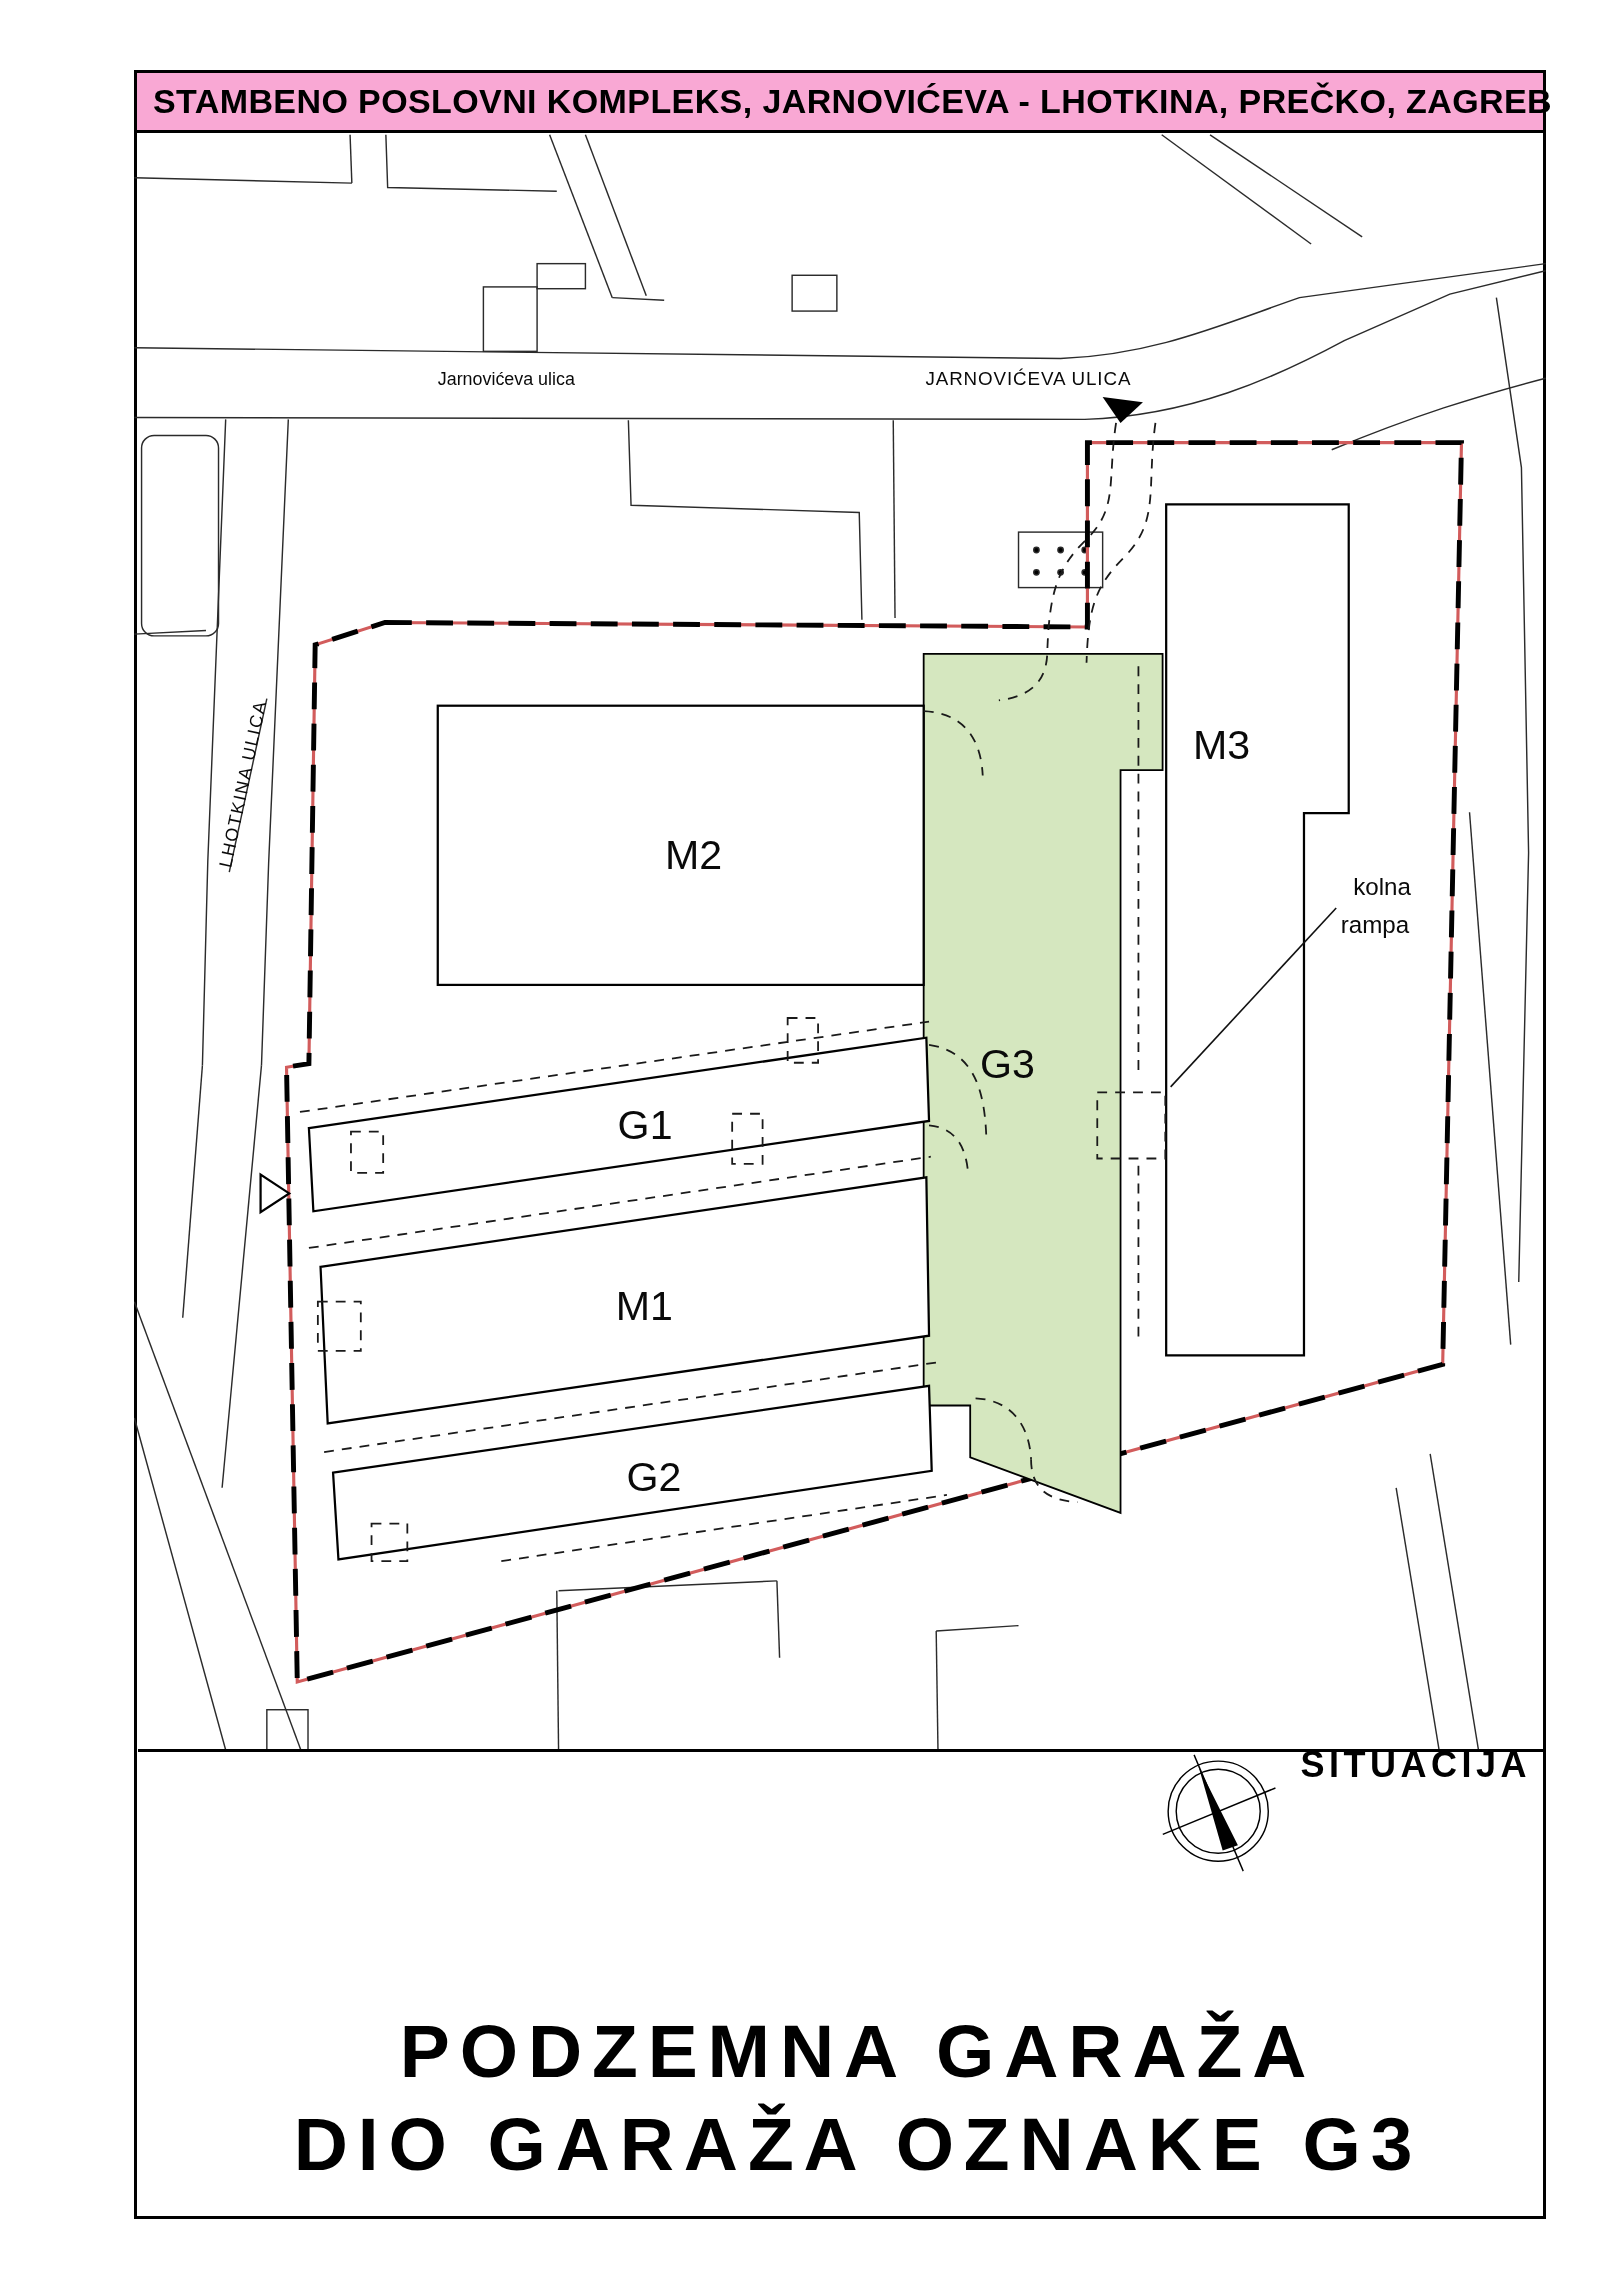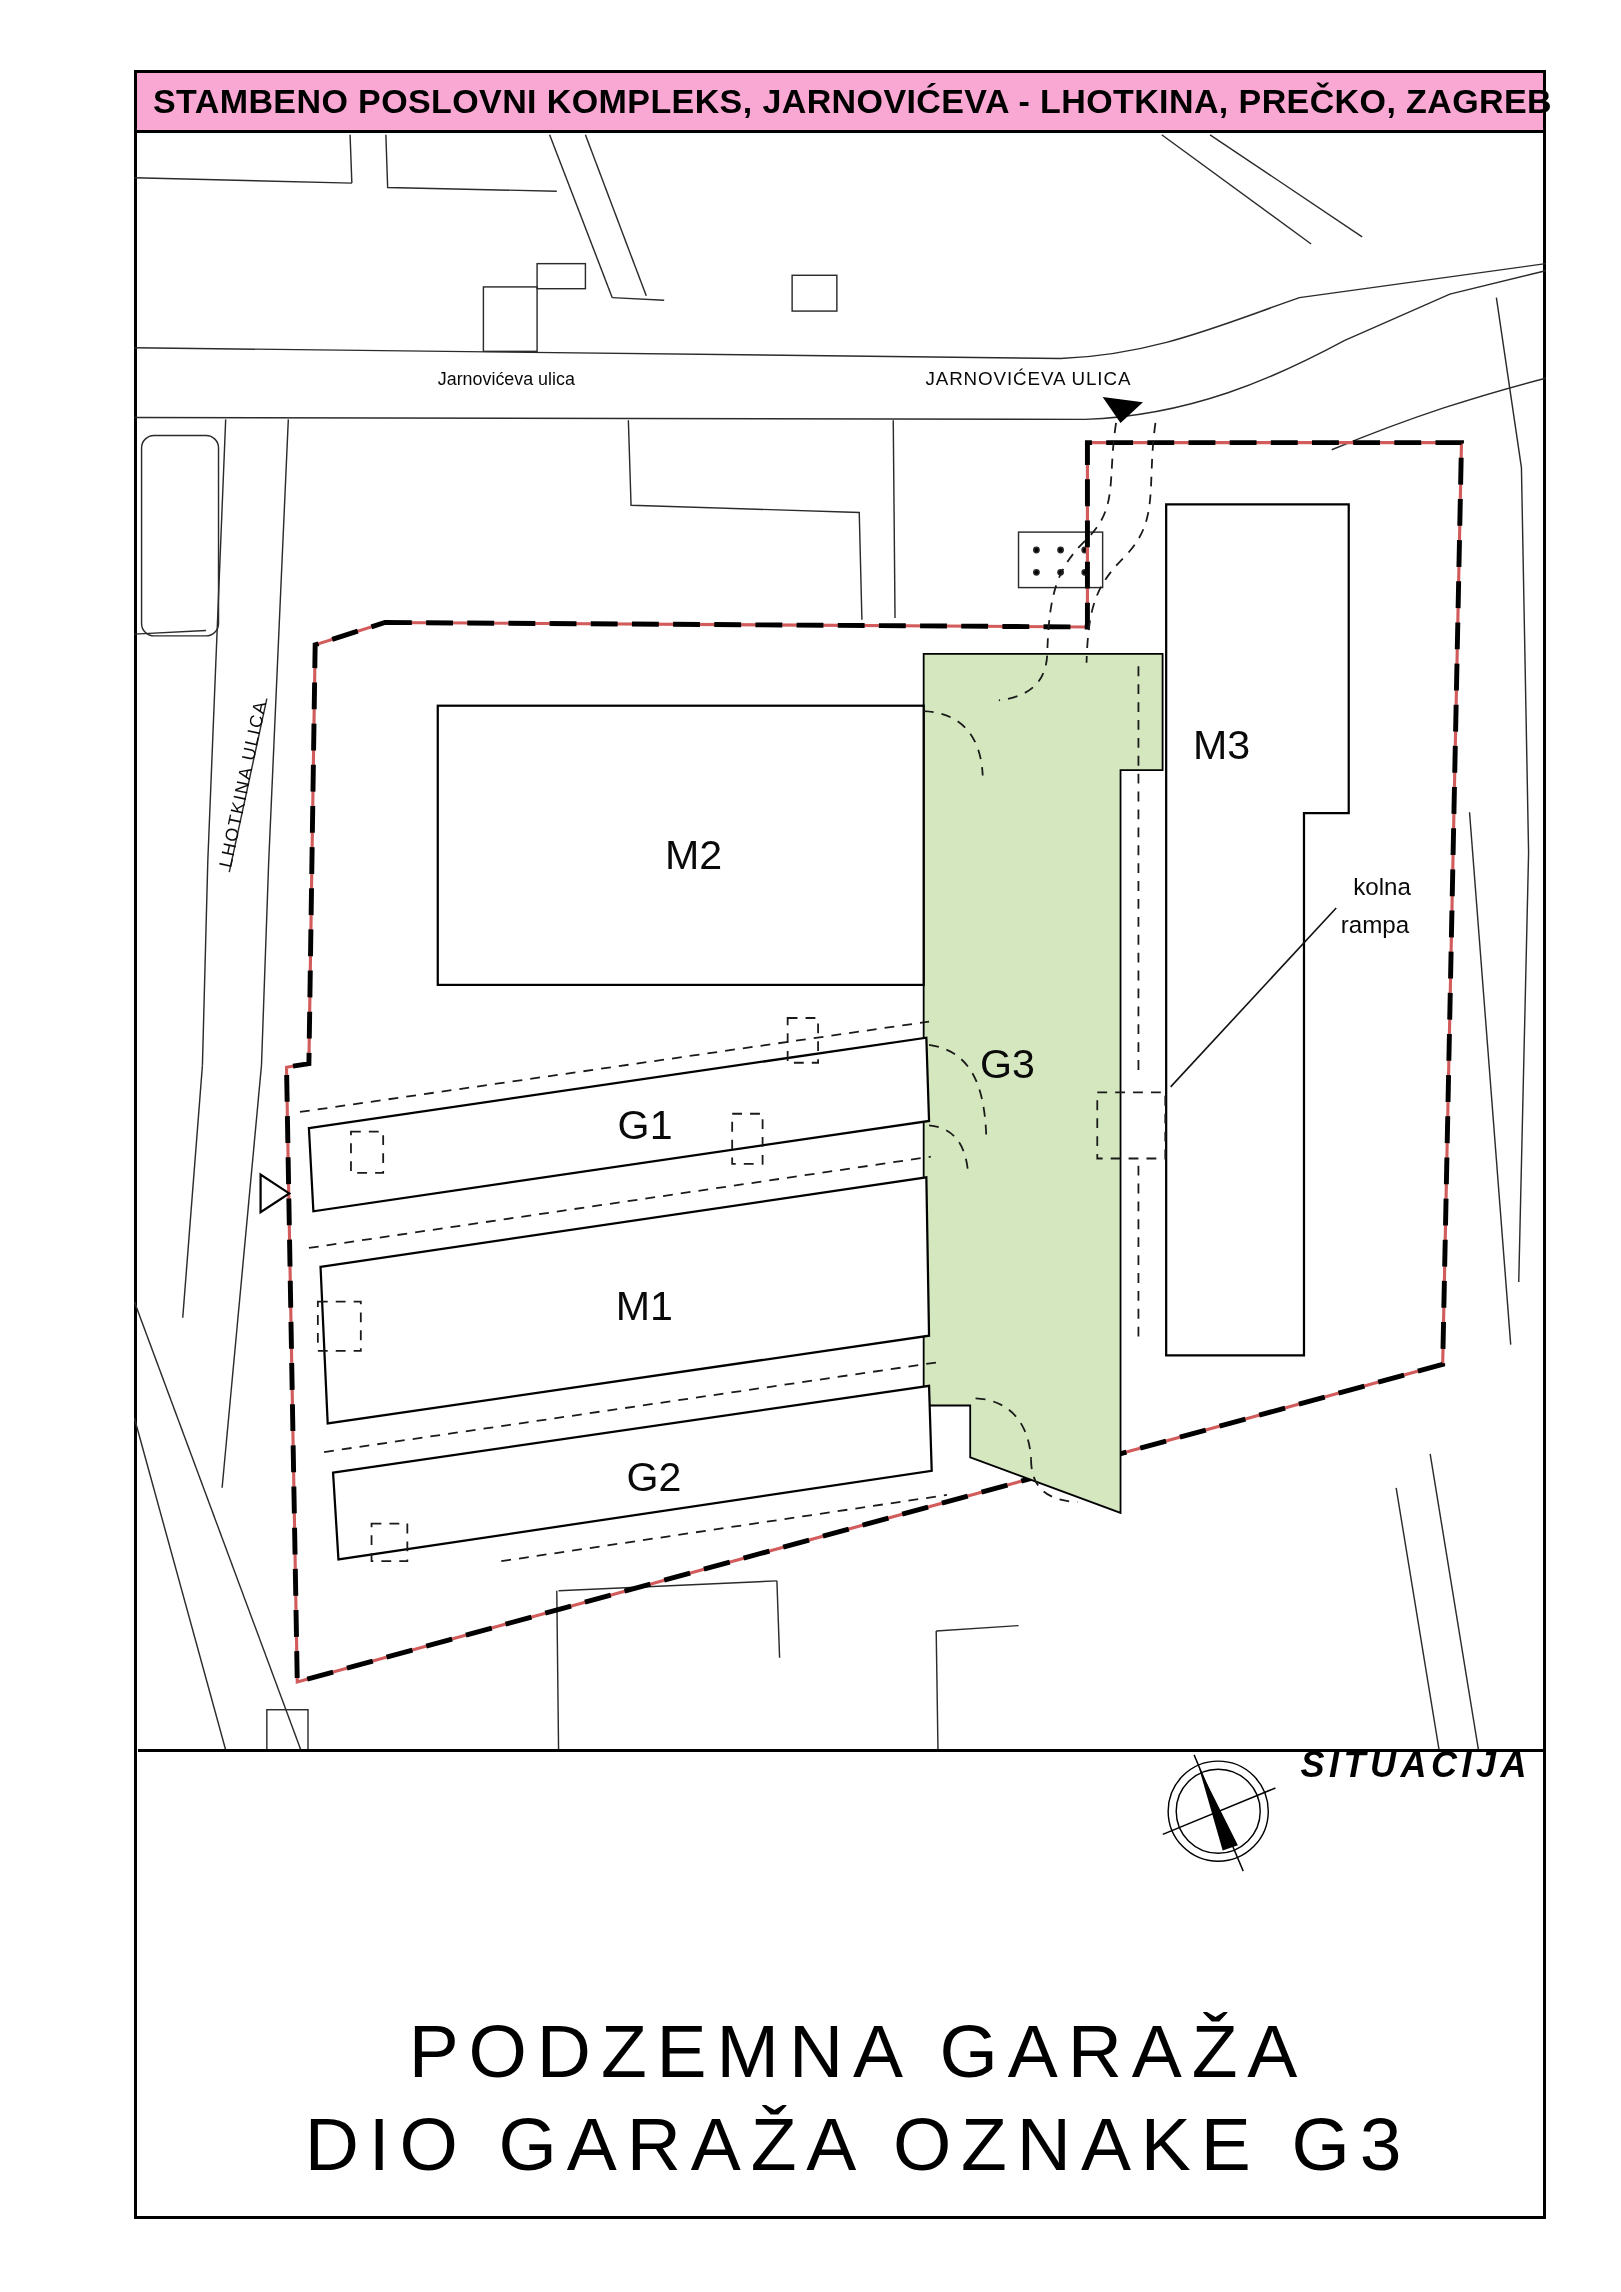--- a/index.html
+++ b/index.html
@@ -7,24 +7,24 @@
        font-family:"Liberation Sans","DejaVu Sans",sans-serif;color:#000;}
   .frame{position:absolute;left:134px;top:70px;width:1412px;height:2149px;
          border:3.6px solid #000;box-sizing:border-box;background:#fff;}
   .titlebar{position:absolute;left:134px;top:70px;width:1412px;height:63px;
             box-sizing:border-box;border:3.6px solid #000;background:#f9a8d4;
             display:flex;align-items:center;padding-left:16px;
             font-size:34px;font-weight:bold;letter-spacing:0.4px;white-space:nowrap;}
   .mapsvg{position:absolute;left:134px;top:133px;width:1412px;height:1617px;}
   .map-sep{position:absolute;left:138px;top:1749px;width:1405px;height:2.7px;background:#000;}
   .situacija{position:absolute;left:134px;top:1744px;width:1397px;text-align:right;
-             font-size:36px;font-weight:bold;letter-spacing:4.5px;font-style:italic;}
+             font-size:36px;font-weight:bold;letter-spacing:4.5px;}
   .compass{position:absolute;left:1161px;top:1752px;}
   .captions{position:absolute;left:134px;top:2009px;width:1412px;text-align:center;line-height:1.12;}
-  .cap-line{font-size:75px;font-weight:normal;letter-spacing:9.9px;white-space:nowrap;padding-left:36px;}
+  .cap-line{font-size:75px;font-weight:bold;letter-spacing:9.9px;white-space:nowrap;padding-left:36px;}
   .cap-line2{margin-top:9px;}
   svg text{fill:#0a0a0a;}
   .bldg-label{font-size:46px;}
   .street-label{font-size:20px;}
   .street-label-caps{font-size:21px;letter-spacing:1px;}
   .anno-label{font-size:27px;}
   .rot-label{font-size:20px;letter-spacing:2px;}
 </style>
 </head>
 <body>

